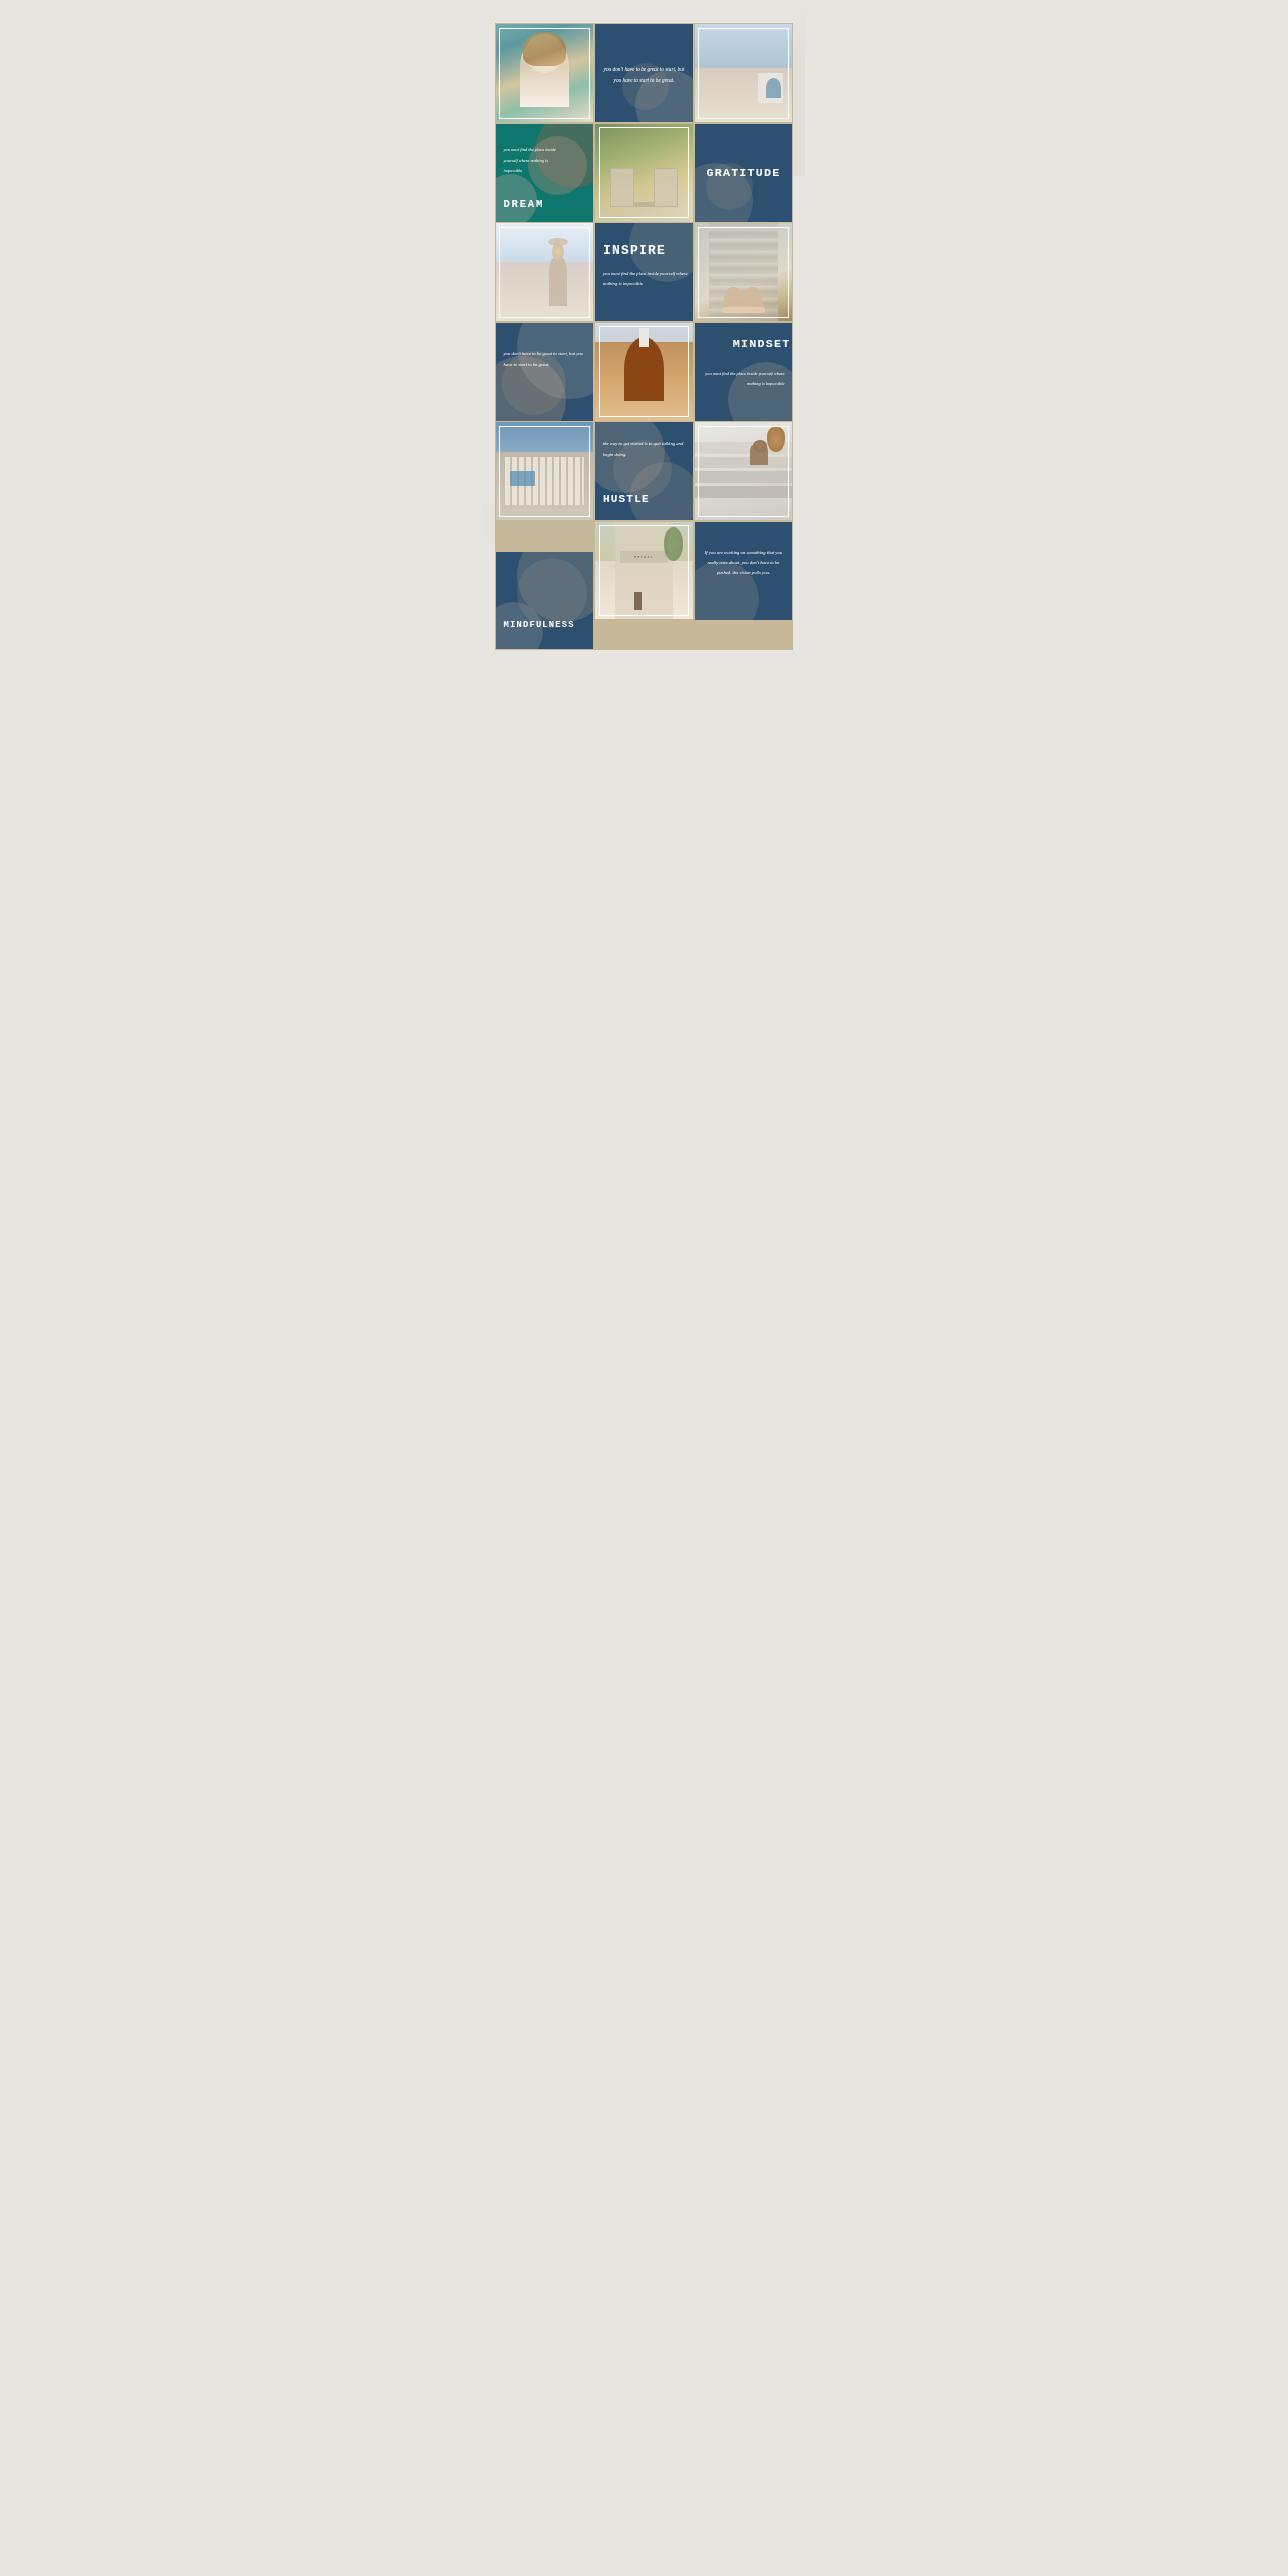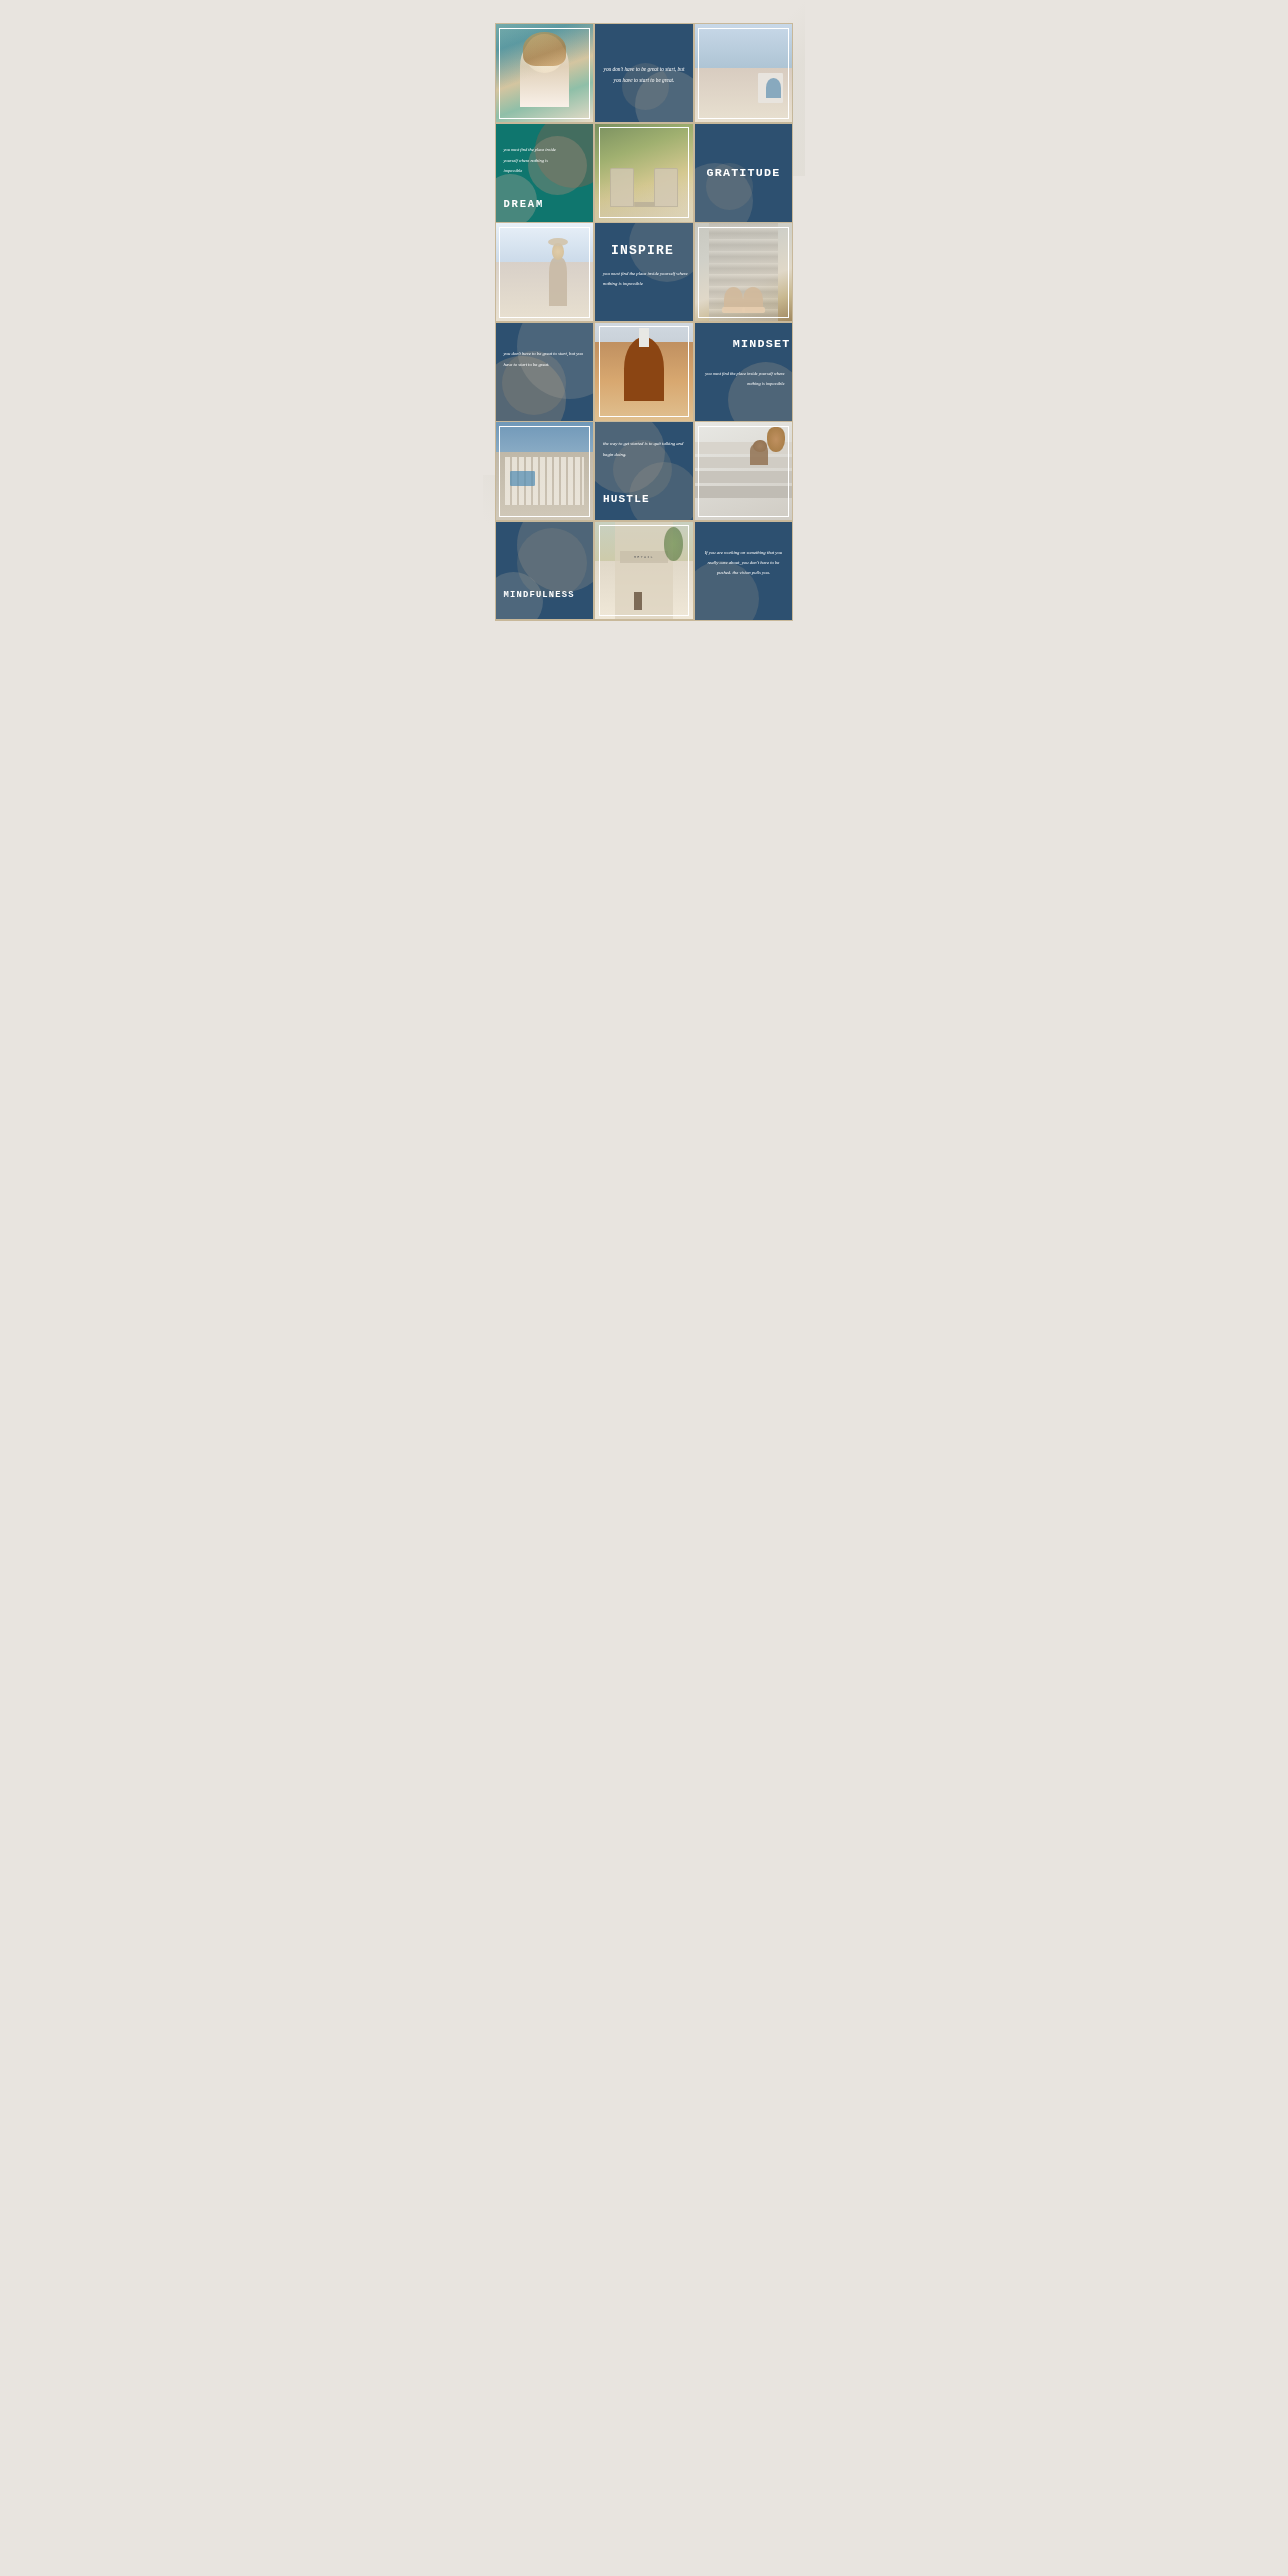--- a/index.html
+++ b/index.html
@@ -123,21 +123,21 @@
     .r4c1 { grid-column: 1; grid-row: 4; }
     .r4c2 { grid-column: 2; grid-row: 4; }
     .r4c3 { grid-column: 3; grid-row: 4; text-align: right; }
 
     
     .r5c1 { grid-column: 1; grid-row: 5; }
     .r5c2 { grid-column: 2; grid-row: 5; }
     .r5c3 { grid-column: 3; grid-row: 5; }
 
     
-    .r6c1 { grid-column: 1; grid-row: 6; }
+    .r6c1 { grid-column: 1; grid-row: 6; margin-top: 30px; }
     .r6c2 { grid-column: 2; grid-row: 6; }
     .r6c3 { grid-column: 3; grid-row: 6; }
 
     .inner-border {
       position: absolute;
       top: 3.5px; left: 3.5px; right: 3.5px; bottom: 3.5px;
       border: 1.2px solid white;
       pointer-events: none;
     }
 
@@ -243,21 +243,21 @@
       <div style="position:absolute;bottom:62%;left:58%;width:12%;height:18%;background:radial-gradient(circle,#e0cca8,#d0bc98);border-radius:50%;"></div>
 
       <div style="position:absolute;bottom:77%;left:54%;width:20%;height:8%;background:rgba(210,195,170,0.9);border-radius:50%;"></div>
       <div class="inner-border"></div>
     </div>
 
     <div class="cell bg-navy r3c2">
       <div class="blob" style="width:76px;height:76px;background:rgba(180,170,155,0.2);top:-17.6px;right:-11.7px;"></div>
       <div style="position:absolute;top:20%;left:8%;width:90%;">
         <div>
-          <span class="word-title" style="font-size:13px;color:white;display:block;text-align:center;padding-right:8.8px;">INSPIRE</span>
+          <span class="word-title" style="font-size:13px;color:white;display:block;text-align:left;padding-right:8.8px;">INSPIRE</span>
         </div>
         <div style="margin-top:8.8px;">
           <span class="quote-text" style="font-size:4.7px;color:white;">you must find the place inside yourself where nothing is impossible</span>
         </div>
       </div>
     </div>
 
     <div class="cell photo-curtain-feet r3c3">
 
       <div style="position:absolute;top:0;left:15%;width:70%;height:100%;background:repeating-linear-gradient(0deg,rgba(200,195,185,0.6) 0px,rgba(180,175,165,0.6) 5.9px,rgba(220,215,205,0.6) 11.7px);"></div>

